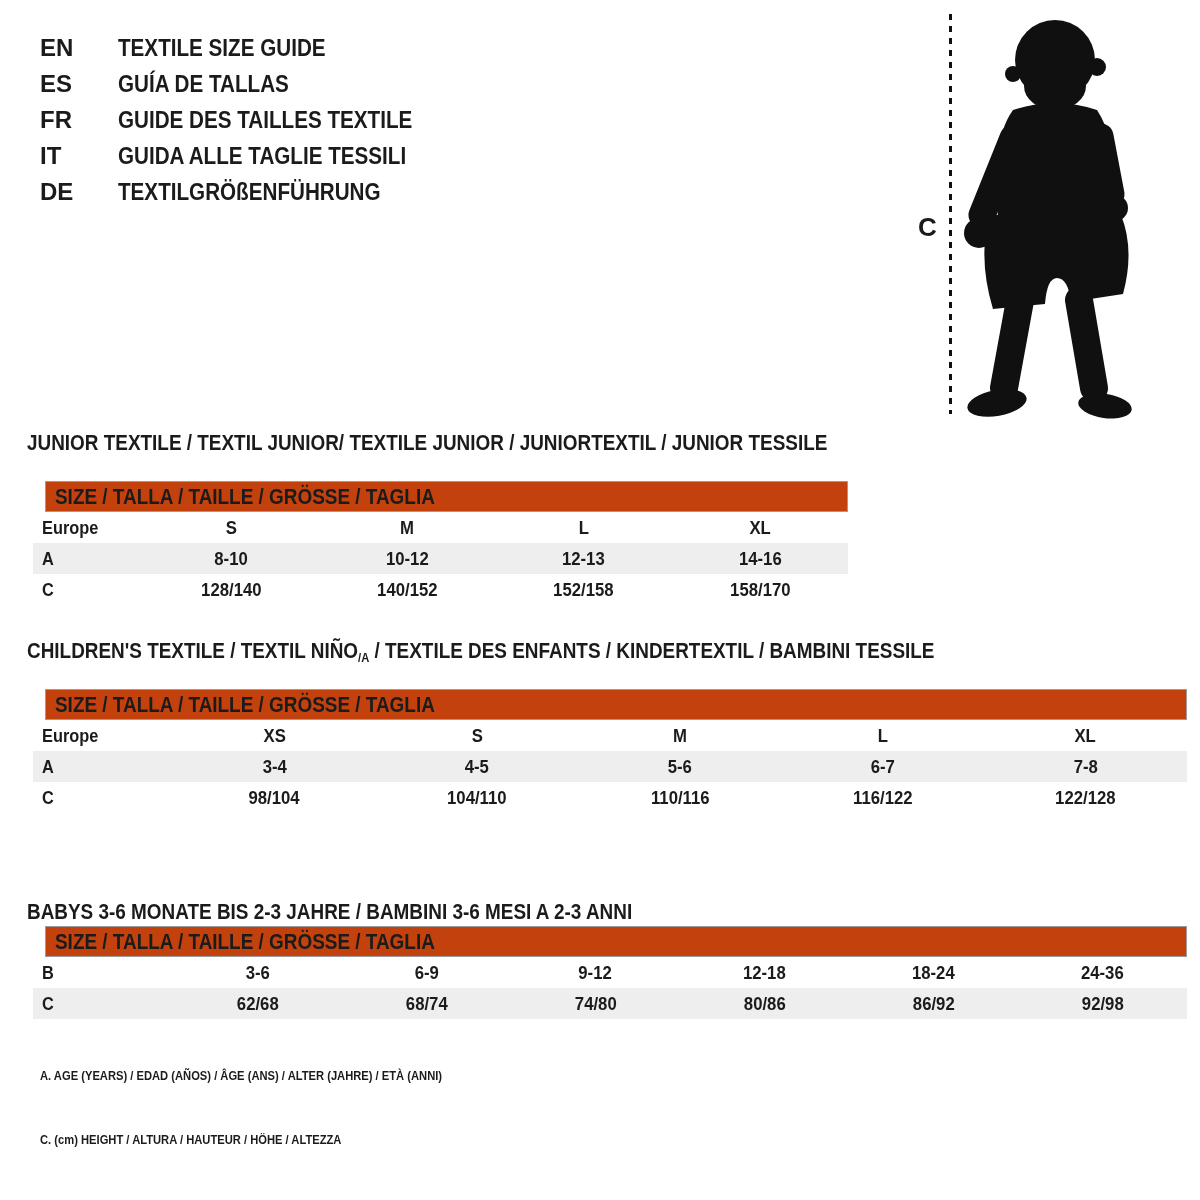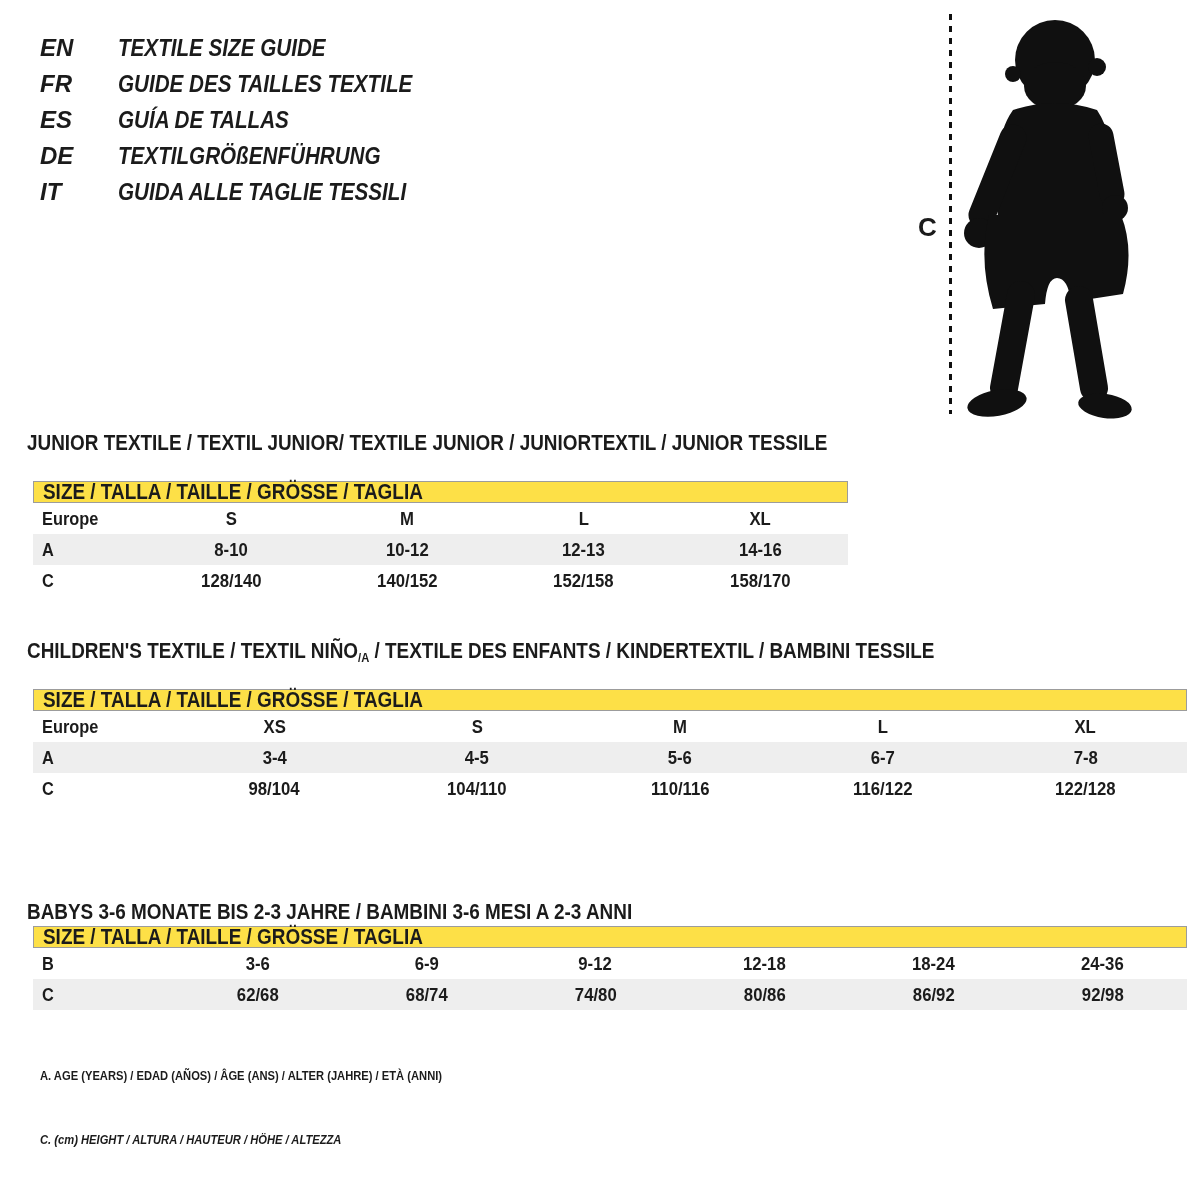--- a/index.html
+++ b/index.html
@@ -6,71 +6,71 @@
   html,body { background:#ffffff; }
   .page {
     position:relative; width:1200px; height:1200px; background:#ffffff;
     font-family:"Liberation Sans","DejaVu Sans",sans-serif;
     color:#1b1b1b; font-weight:bold; overflow:hidden;
   }
   .cond  { display:inline-block; transform:scaleX(0.86); transform-origin:0 50%; white-space:nowrap; }
   .condc { display:inline-block; transform:scaleX(0.88); transform-origin:50% 50%; white-space:nowrap; }
 
   
-  .lang-block { position:absolute; left:40px; top:30px;font-style:italic; }
+  .lang-block { position:absolute; left:40px; top:30px; }
   .lang-row { display:flex; height:36px; align-items:center; font-size:24px; }
   .lang-code { width:78px; }
   
   .measure-line { position:absolute; left:949px; top:14px; width:3px; height:400px;
     background:repeating-linear-gradient(to bottom,#101010 0 6px,transparent 6px 12px); }
   .figure-label { position:absolute; left:918px; top:212px; font-size:26px; }
   .toddler { position:absolute; left:955px; top:10px; }
 
   
   .sec-title { position:absolute; left:27px; font-size:22px; }
   .sec-title sub { font-size:13px; vertical-align:-4px; }
 
   
   .size-table { position:absolute; left:33px; }
-  .band { height:22px; background:#fde047; border:1px solid #9c9c9c;
-          display:flex; align-items:center; padding-left:9px; font-size:22px; }
+  .band { height:31px; background:#c2410c; border:1px solid #9c9c9c;
+          display:flex; align-items:center; padding-left:9px; font-size:22px;margin-left:12px; }
   .trow { height:31px; display:flex; align-items:center; font-size:19px; }
   .trow.shaded { background:#eeeeee; }
   .lbl { padding-left:9px; text-align:left; }
   .jt .lbl { width:110px; } .wt .lbl { width:140px; }
   .val { flex:1; text-align:center; }
 
   
   .legend-line { position:absolute; left:40px; font-size:13px; }
 </style>
 </head>
 <body>
 
 <div class="page">
 
   <div class="lang-block">
     <div class="lang-row">
       <span class="lang-code">EN</span>
       <span class="cond">TEXTILE SIZE GUIDE</span>
     </div>
     <div class="lang-row">
+      <span class="lang-code">ES</span>
+      <span class="cond">GUÍA DE TALLAS</span>
+    </div>
+    <div class="lang-row">
       <span class="lang-code">FR</span>
       <span class="cond">GUIDE DES TAILLES TEXTILE</span>
     </div>
     <div class="lang-row">
-      <span class="lang-code">ES</span>
-      <span class="cond">GUÍA DE TALLAS</span>
+      <span class="lang-code">IT</span>
+      <span class="cond">GUIDA ALLE TAGLIE TESSILI</span>
     </div>
     <div class="lang-row">
       <span class="lang-code">DE</span>
       <span class="cond">TEXTILGRÖßENFÜHRUNG</span>
-    </div>
-    <div class="lang-row">
-      <span class="lang-code">IT</span>
-      <span class="cond">GUIDA ALLE TAGLIE TESSILI</span>
     </div>
   </div>
 
   <div class="measure-line"></div>
   <span class="figure-label">C</span>
   <svg class="toddler" width="192" height="412" viewBox="0 0 192 412" fill="#101010">
     <g>
       <circle cx="100" cy="50" r="40"></circle>
       <ellipse cx="100" cy="76" rx="31" ry="24"></ellipse>
       <circle cx="58" cy="64" r="8"></circle>
@@ -174,17 +174,17 @@
       <span class="val"><span class="condc">74/80</span></span>
       <span class="val"><span class="condc">80/86</span></span>
       <span class="val"><span class="condc">86/92</span></span>
       <span class="val"><span class="condc">92/98</span></span>
     </div>
   </div>
 
   <div class="legend-line" style="top:1068px;">
     <span class="cond">A. AGE (YEARS) / EDAD (AÑOS) / ÂGE (ANS) / ALTER (JAHRE) / ETÀ (ANNI)</span>
   </div>
-  <div class="legend-line" style="top:1132px;font-style:italic;">
+  <div class="legend-line" style="top:1132px;">
     <span class="cond">C. (cm) HEIGHT / ALTURA / HAUTEUR / HÖHE / ALTEZZA</span>
   </div>
 
 </div>
 
 </body></html>

